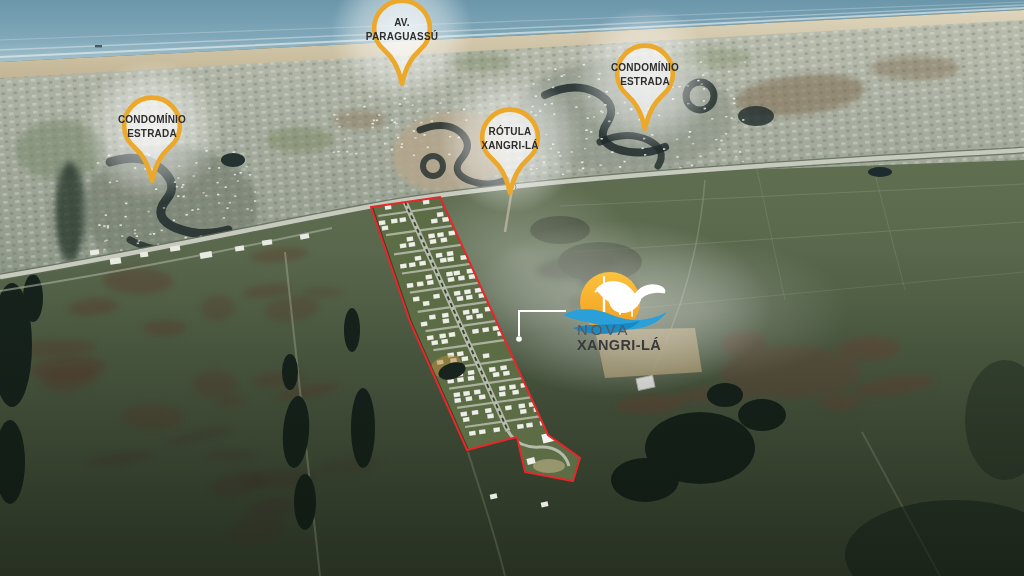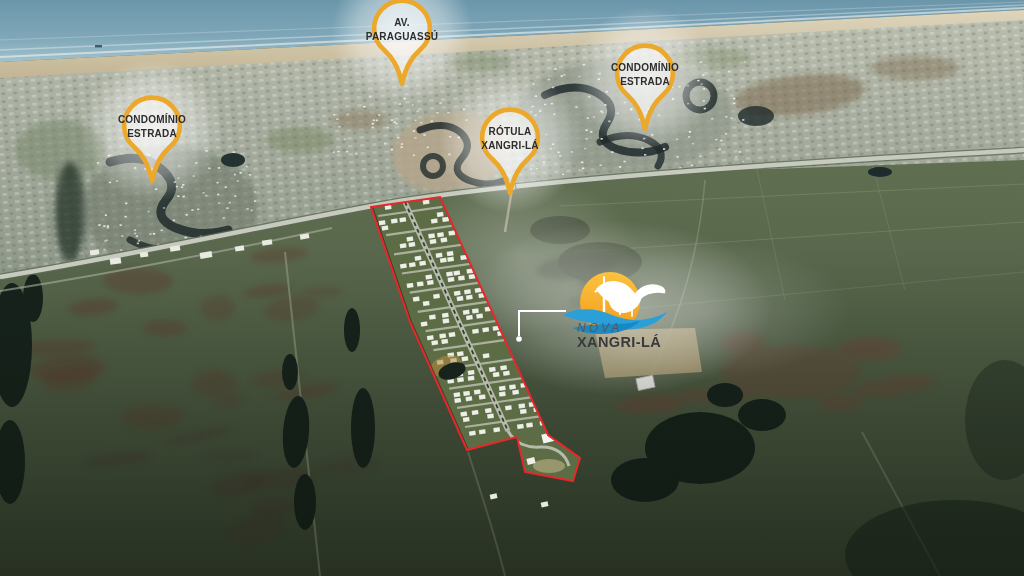--- a/index.html
+++ b/index.html
@@ -26,21 +26,21 @@
     display:flex;flex-direction:column;justify-content:center;align-items:center;gap:1px;
     font-size:10px;font-weight:700;line-height:1.25;letter-spacing:.2px;
     color:var(--pin-text,#2D2D2D);text-align:center;white-space:nowrap;
   }
 
   
   .logo{position:absolute;left:540px;top:258px;width:150px;height:105px;}
   .logo svg{position:absolute;inset:0;overflow:visible;}
   .logo-text{position:absolute;left:37px;top:64px;line-height:1.05;}
   .logo-text .nova{
-    display:block;font-size:12px;letter-spacing:3px;color:var(--nova,#57575A);font-weight:400;font-style:italic;
+    display:block;font-size:15px;letter-spacing:3px;color:var(--nova,#57575A);font-weight:400;
   }
   .logo-text .xangri{
     display:block;font-size:14.5px;font-weight:700;letter-spacing:.4px;color:var(--xangri,#3A3A3C);
   }
 </style>
 </head>
 <body>
 
 <div class="scene">
 

